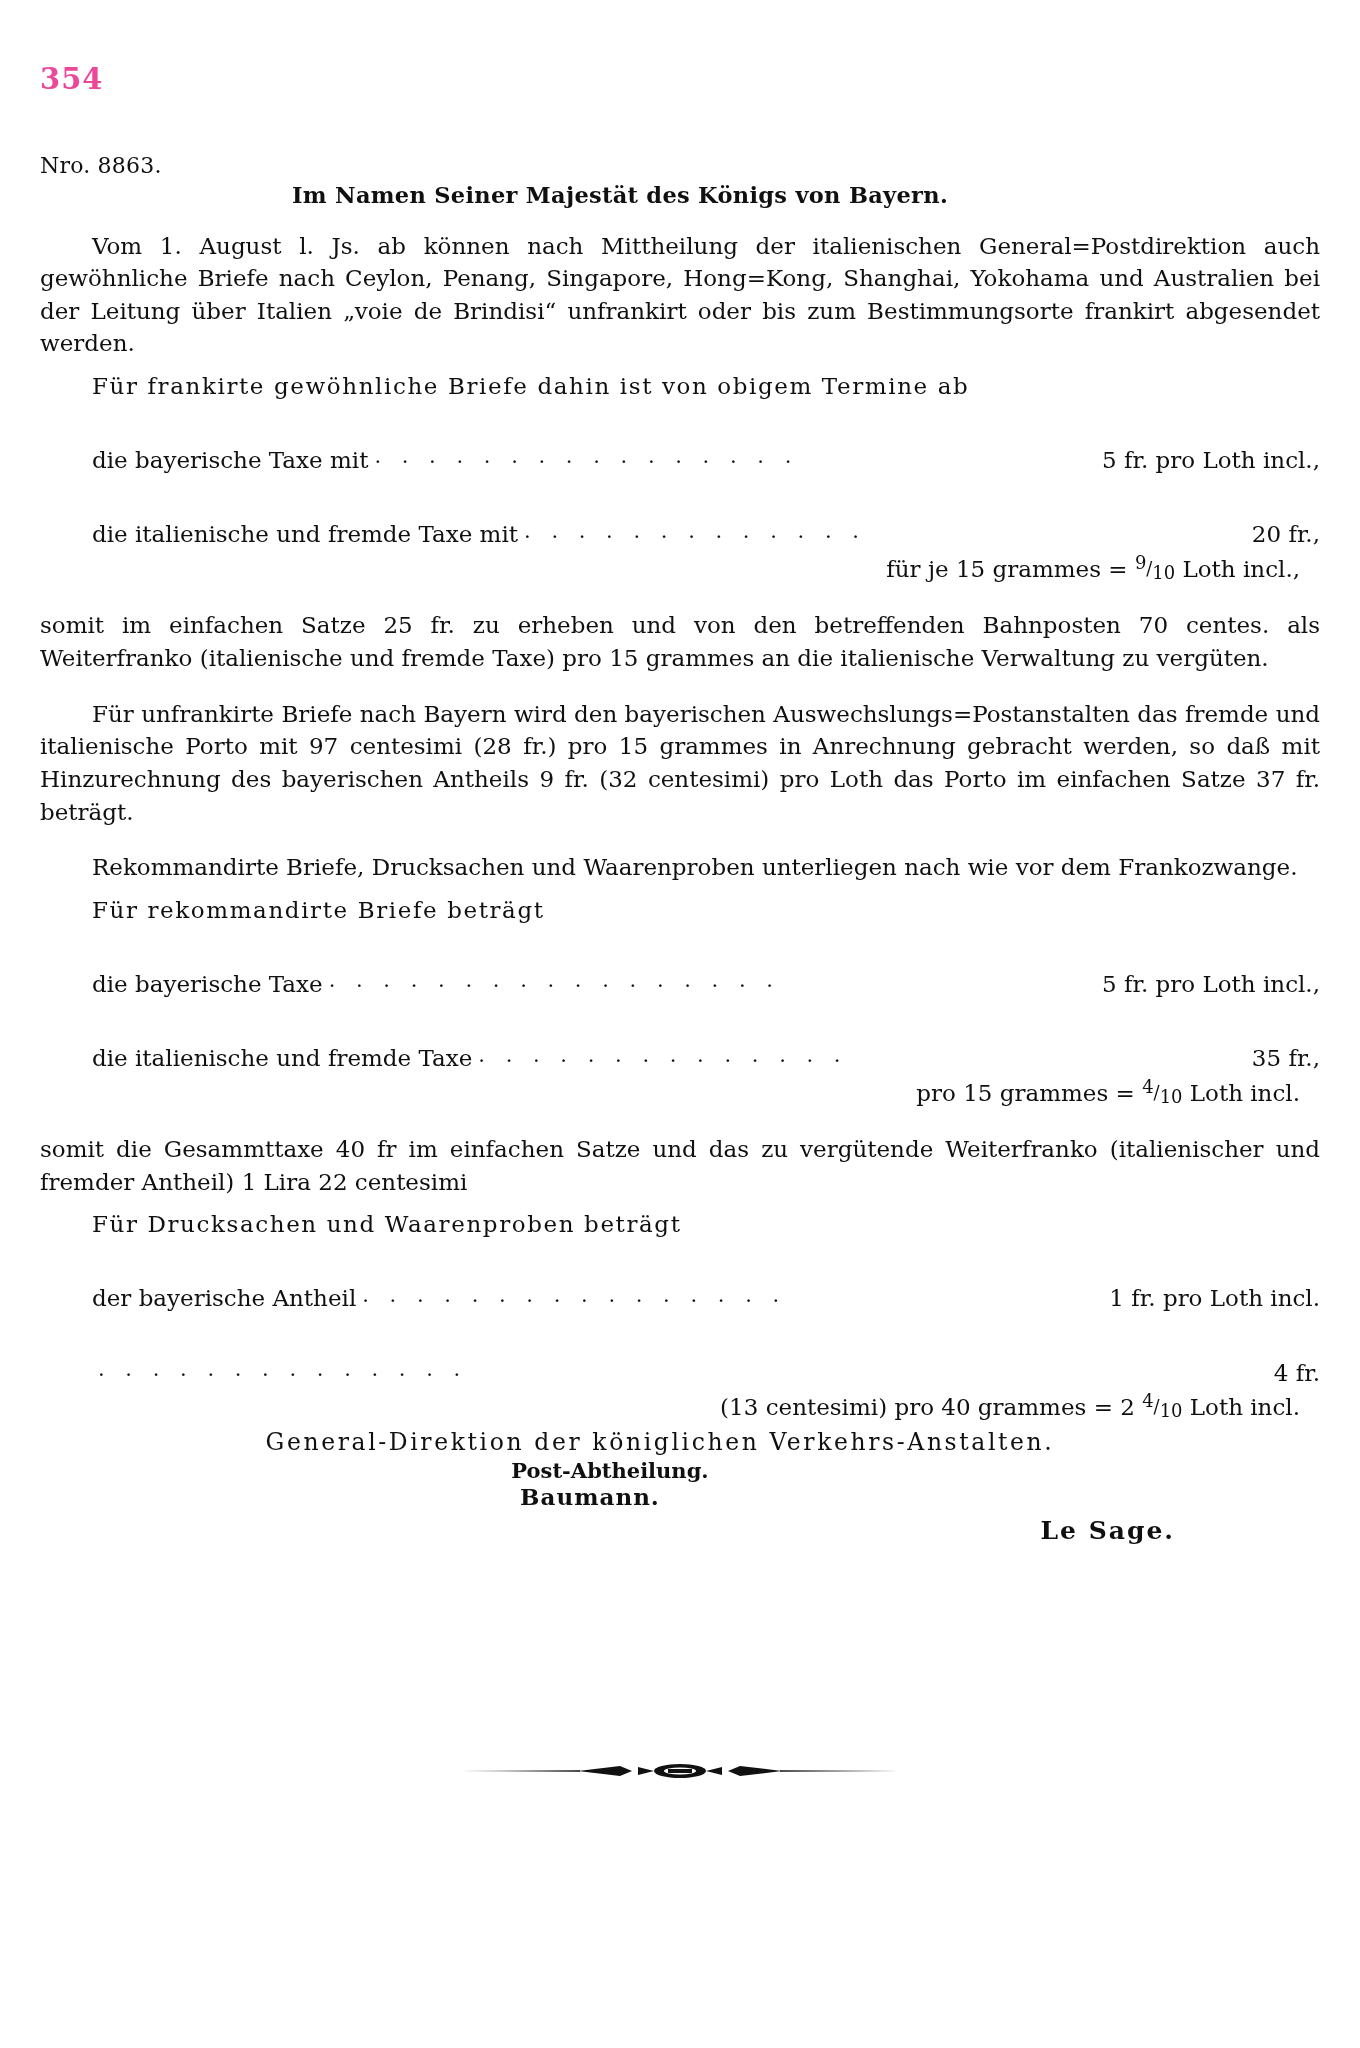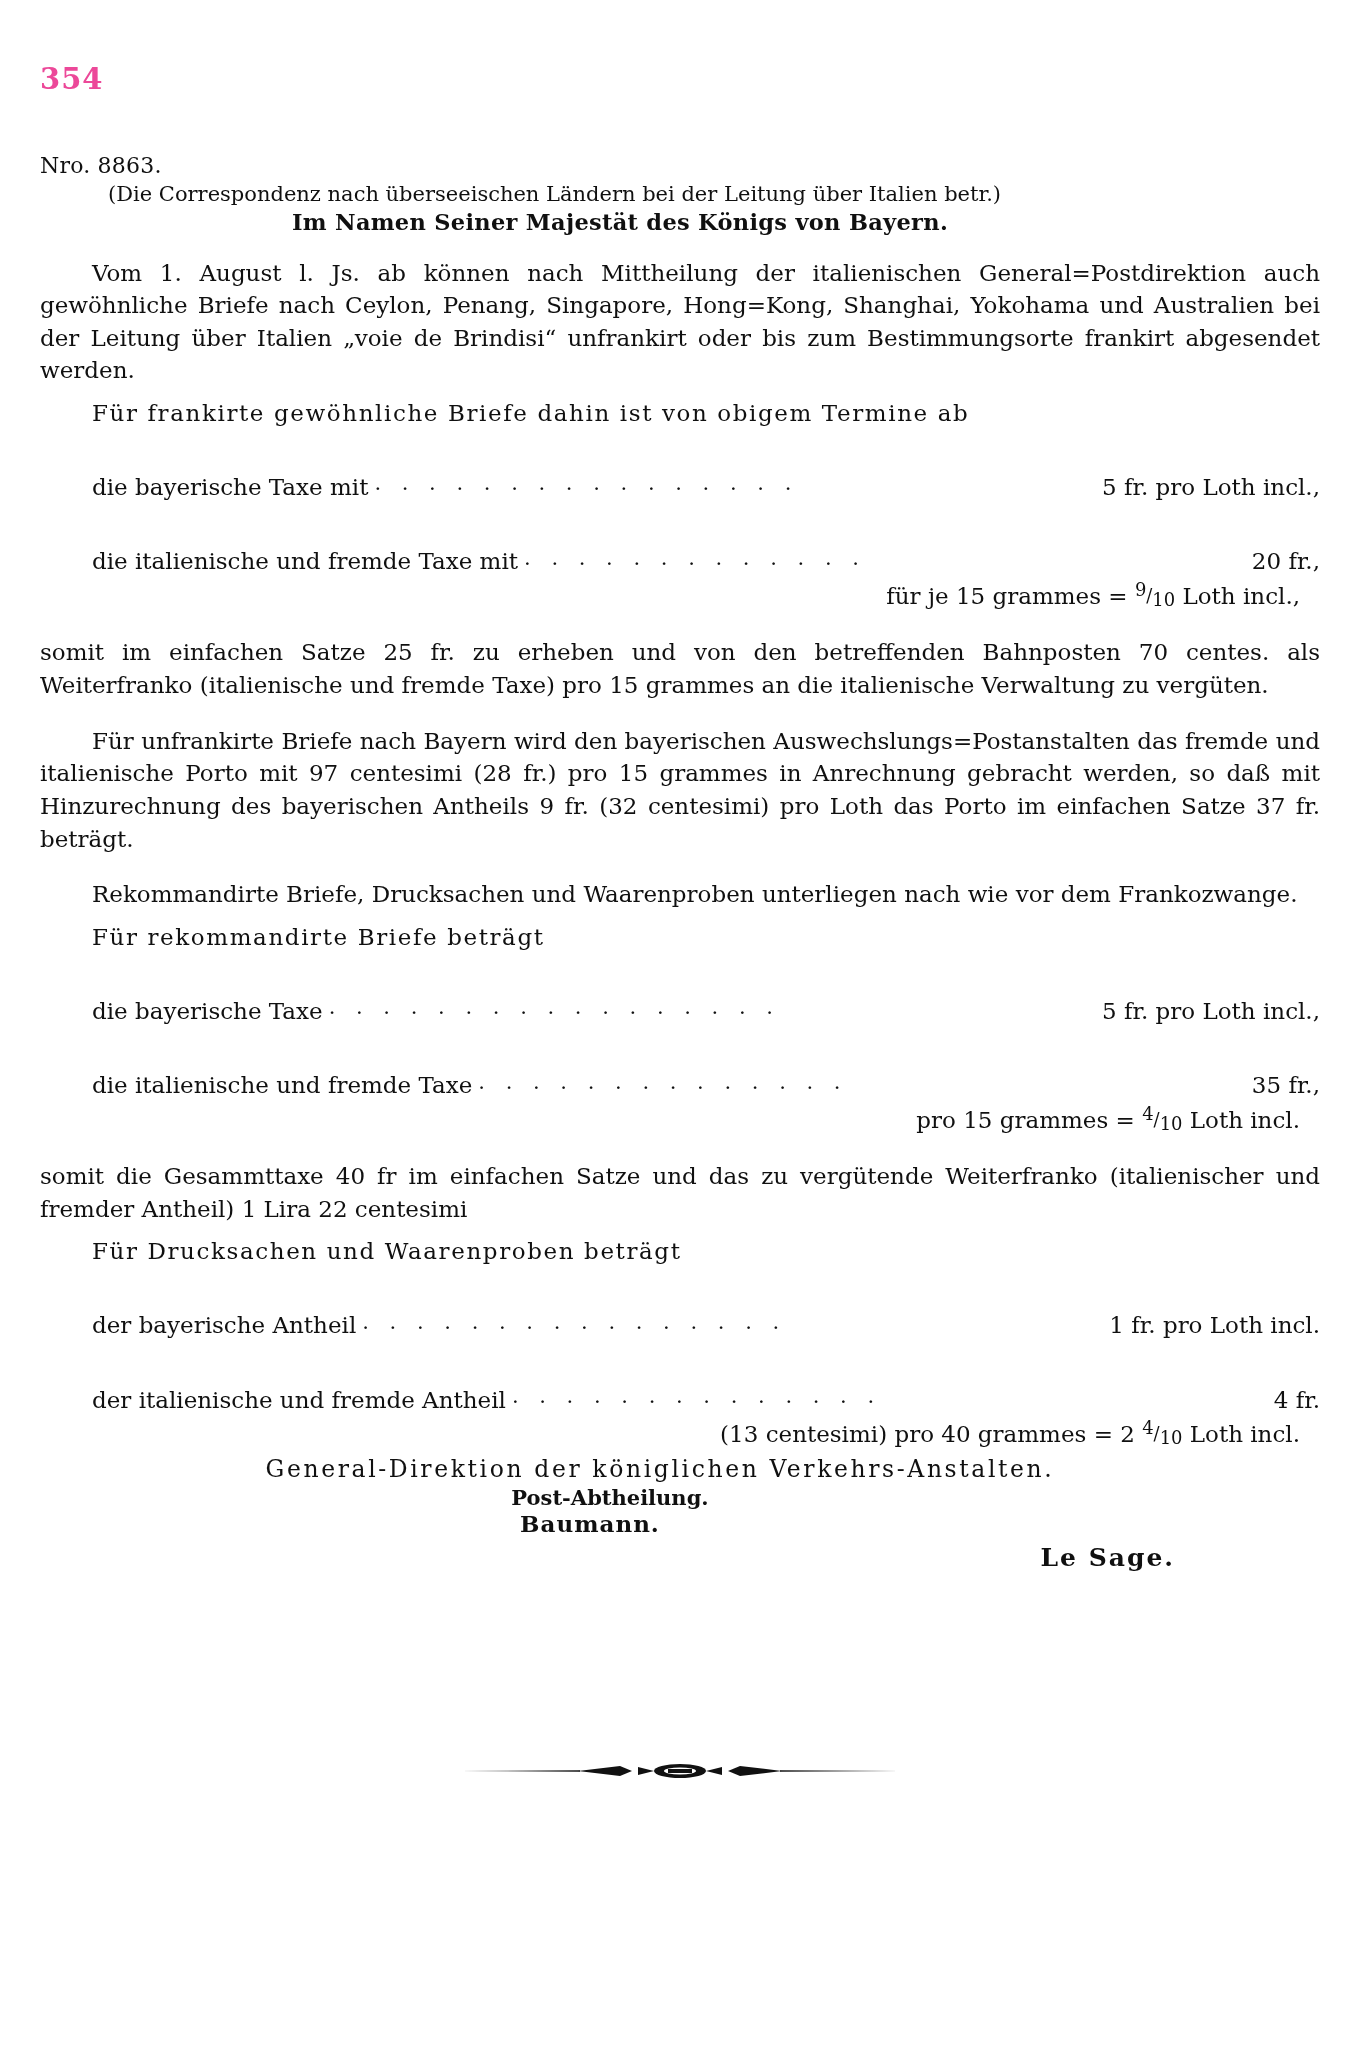--- a/index.html
+++ b/index.html
@@ -185,21 +185,20 @@
 <body>
 
 <div class="page">
 
   <div class="folio">354</div>
 
   <div class="content frak">
 
     <div class="line nro">Nro. 8863.</div>
 
-    <div class="line subtitle">(Die Correspondenz nach überseeischen Ländern bei der Leitung über Italien betr.)</div>
 
     <div class="line title-center">Im Namen Seiner Majestät des Königs von Bayern.</div>
 
     <p class="para indent">Vom 1. August l. Js. ab können nach Mittheilung der italienischen General=Postdirektion auch gewöhnliche Briefe nach Ceylon, Penang, Singapore, Hong=Kong, Shanghai, Yokohama und Australien bei der Leitung über Italien „voie de Brindisi“ unfrankirt oder bis zum Bestimmungsorte frankirt abgesendet werden.</p>
 
     <div class="tariff-head">Für frankirte gewöhnliche Briefe dahin ist von obigem Termine ab</div>
 
     <div class="tariff-row">
       <span class="label">die bayerische Taxe mit</span>
       <span class="dots">. . . . . . . . . . . . . . . .</span>
@@ -248,21 +247,20 @@
 
     <div class="tariff-head">Für Drucksachen und Waarenproben beträgt</div>
 
     <div class="tariff-row">
       <span class="label">der bayerische Antheil</span>
       <span class="dots">. . . . . . . . . . . . . . . .</span>
       <span class="value">1 fr. pro Loth incl.</span>
     </div>
 
     <div class="tariff-row">
-      <span class="label">der italienische und fremde Antheil</span>
       <span class="dots">. . . . . . . . . . . . . .</span>
       <span class="value">4 fr.</span>
     </div>
 
     <div class="centered-note n2">
       <span>(13 centesimi) pro 40 grammes = 2</span>
       <span class="frac"><sup>4</sup>/<sub>10</sub></span>
       <span>Loth incl.</span>
     </div>
 

